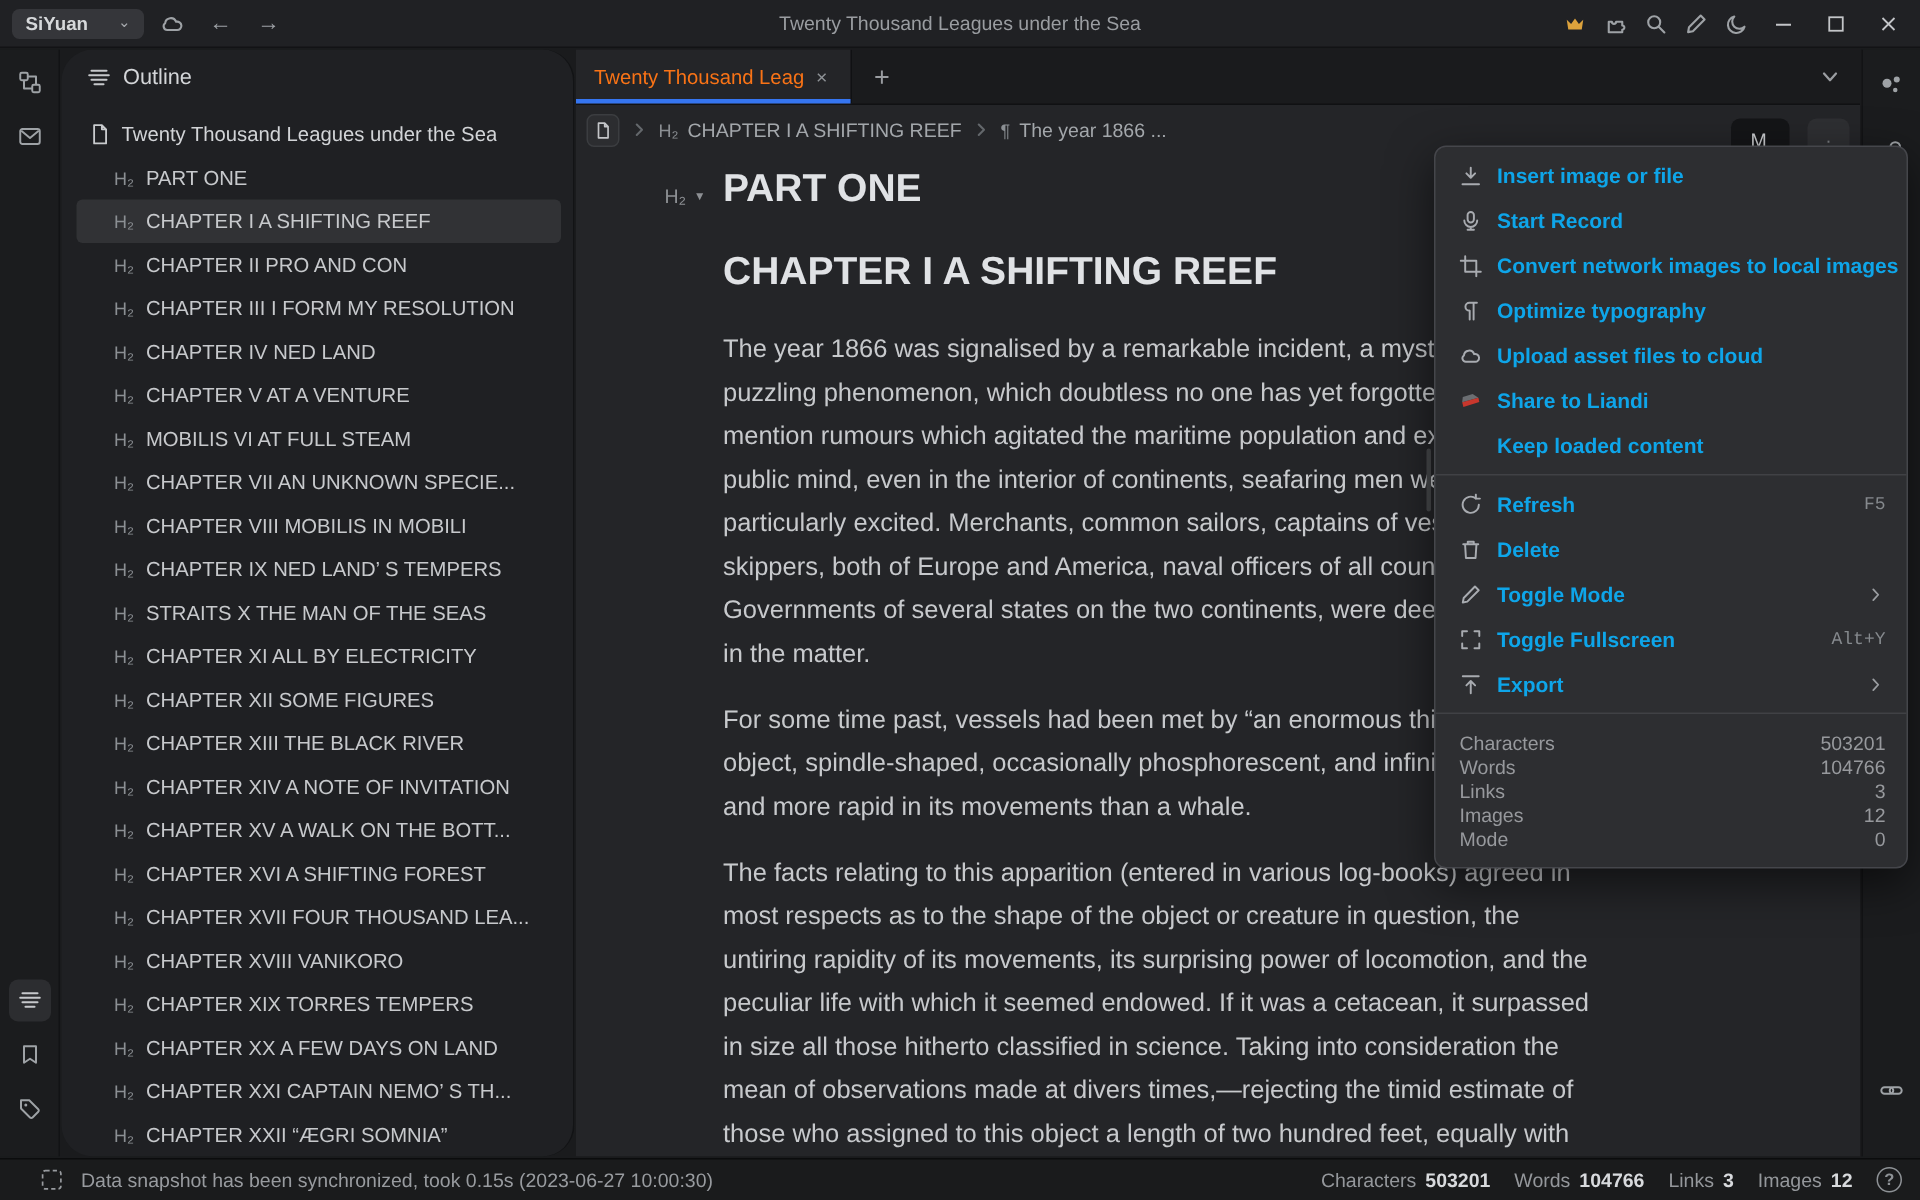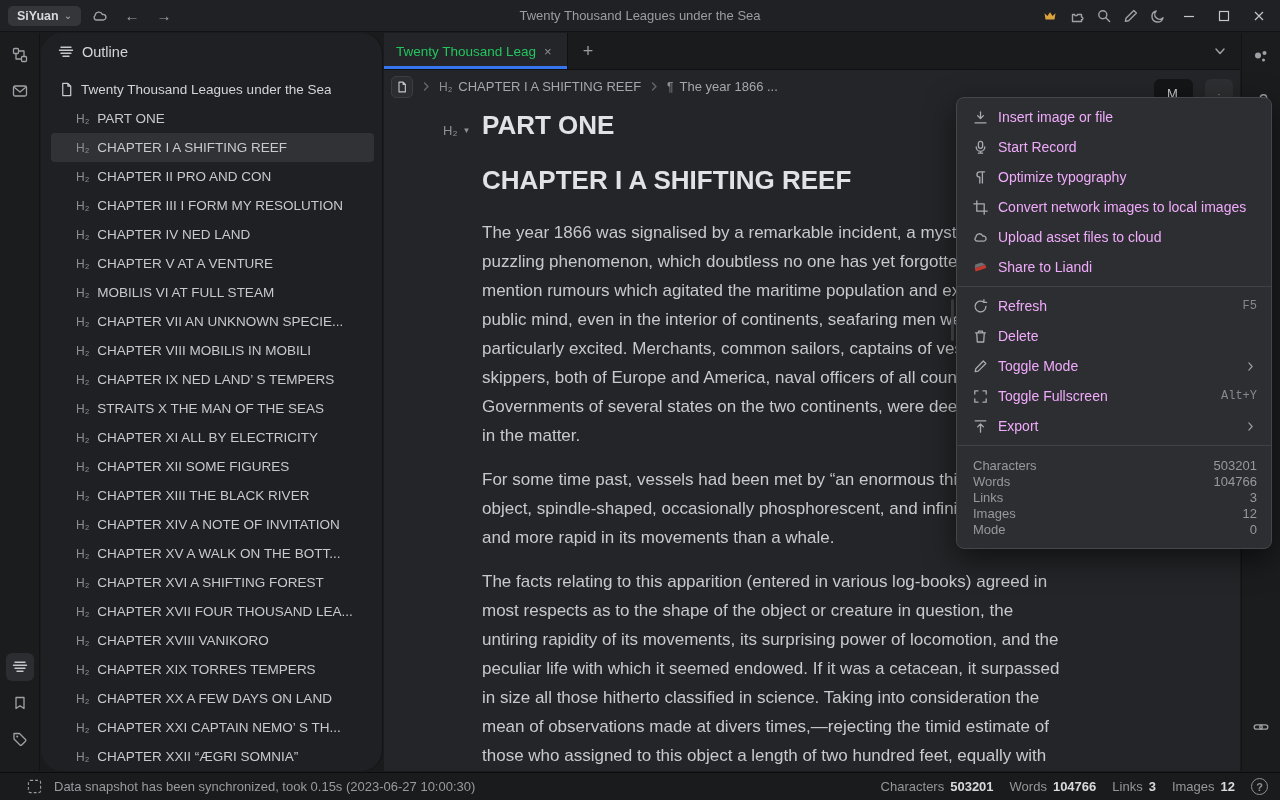--- a/index.html
+++ b/index.html
@@ -5,21 +5,21 @@
   * { box-sizing: border-box; margin: 0; padding: 0; }
   html,body { width:1280px; height:800px; overflow:hidden; background:#1a1b1d;
     font-family:"Liberation Sans","DejaVu Sans",sans-serif; }
   svg { display:block; }
   .ic16 { width:16px; height:16px; }
   .ic15 { width:15px; height:15px; }
 
   
   .titlebar { position:absolute; left:0; top:0; width:1280px; height:32px;
     background:#202124; border-bottom:1px solid #121315; display:flex; align-items:center; z-index:10; }
-  .app-pill { display:flex; align-items:center; gap:5px; margin-left:8px; padding:3px 9px;
+  .app-pill { display:flex; align-items:center; gap:20px; margin-left:8px; padding:3px 9px;
     background:#35363a; border-radius:5px; color:#d6d8da; font-size:12.5px; font-weight:bold; cursor:default; }
   .app-pill .chev { font-size:10px; color:#a9acb0; font-weight:normal; }
   .tb-btn { width:26px; height:26px; display:grid; place-items:center; margin-left:6px; border-radius:5px; }
   .nav-glyph { font-size:15px; color:#9ea2a6; }
   .tb-title { position:absolute; left:0; right:0; text-align:center; color:#9a9da1; font-size:13px; pointer-events:none; }
   .tb-right { position:absolute; right:4px; top:0; height:32px; display:flex; align-items:center; }
   .tb-right .tb-btn { margin-left:1px; }
   .winctl { width:34px; }
 
   
@@ -42,21 +42,21 @@
   .o-h2 { color:#8b8f93; font-size:12px; margin-right:8px; flex:none; }
   .o-label { color:#c7c9cc; font-size:13.5px; white-space:nowrap; overflow:hidden; }
   .o-doc .o-label { color:#d2d4d7; }
 
   
   .editor { position:absolute; left:384px; top:0; width:856px; height:738px; background:#242528; }
   .tabstrip { position:absolute; left:0; top:0; width:856px; height:37px; background:#1a1b1d;
     border-bottom:1px solid #101113; display:flex; align-items:stretch; }
   .tab { position:relative; width:184px; background:#242528; border-right:1px solid #101113;
     display:flex; align-items:center; padding:0 8px 0 12px; }
-  .tab-label { color:#22c55e; font-size:13.5px; white-space:nowrap; overflow:hidden; width:146px; }
+  .tab-label { color:#f97316; font-size:13.5px; white-space:nowrap; overflow:hidden; width:146px; }
   .tab-close { color:#8e9296; font-size:13px; margin-left:2px; }
   .tab-underline { position:absolute; left:0; right:0; bottom:0; height:3px; background:var(--c-accent,#3575f0); }
   .tab-plus { width:40px; display:grid; place-items:center; color:#9a9da1; font-size:18px; }
   .strip-chevron { position:absolute; right:12px; top:10px; }
 
   .breadcrumb { position:absolute; left:0; top:38px; width:856px; height:31px;
     display:flex; align-items:center; gap:8px; padding-left:7px; }
   .doc-btn { width:22px; height:22px; background:#2c2d30; border:1px solid #3b3d40; border-radius:5px;
     display:grid; place-items:center; }
   .crumb { display:flex; align-items:center; gap:6px; white-space:nowrap; }
@@ -82,21 +82,21 @@
   .dock-right { position:absolute; left:1241px; top:0; width:39px; height:738px; background:#1b1c1e;
     border-left:1px solid #121315; display:flex; flex-direction:column; align-items:center; padding:10px 0 14px; }
   .dock-right .dock-btn { margin-bottom:16px; }
 
   
   .ctx-menu { position:absolute; left:956px; top:97px; width:316px; background:#2d2e31;
     border:1px solid #45464b; border-radius:8px; box-shadow:0 10px 30px rgba(0,0,0,.55);
     padding-top:4px; z-index:40; }
   .mi { display:flex; align-items:center; height:30px; padding:0 14px 0 16px; gap:10px; }
   .mi-icon { width:15px; height:15px; flex:none; }
-  .mi-label { color:#f0abfc; font-size:14px; flex:1; white-space:nowrap; }
+  .mi-label { color:#0ea5e9; font-size:14px; flex:1; white-space:nowrap;font-weight:bold; }
   .mi-shortcut { color:#85898d; font-size:12px; font-family:"Liberation Mono","DejaVu Sans Mono",monospace; }
   .mi-sep { height:1px; background:#404145; margin:4px 0; }
   .ctx-stats { padding:8px 14px 10px 16px; }
   .stat-row { display:flex; justify-content:space-between; color:#97999d; font-size:13px; line-height:16px; }
 
   
   .statusbar { position:absolute; left:0; top:772px; width:1280px; height:28px; background:#1a1b1c;
     border-top:1px solid #0b0c0d; display:flex; align-items:center; z-index:10; }
   .sb-left { display:flex; align-items:center; gap:12px; padding-left:27px; }
   .sb-msg { color:#989b9f; font-size:13px; }
@@ -407,42 +407,46 @@
   </div>
   <div class="mi">
     <svg class="mi-icon" viewBox="0 0 15 15" fill="none" stroke="#a8abb0" stroke-width="1.3" stroke-linecap="round" stroke-linejoin="round">
         <rect x="5.4" y="1.3" width="4.2" height="7" rx="2.1"></rect>
         <path d="M3.2,7 a4.3,4.3 0 0 0 8.6,0 M7.5,11.3 V13.2 M5.4,13.2 H9.6"></path>
       </svg>
     <span class="mi-label">Start Record</span>
   </div>
   <div class="mi">
     <svg class="mi-icon" viewBox="0 0 15 15" fill="none" stroke="#a8abb0" stroke-width="1.3" stroke-linecap="round" stroke-linejoin="round">
+        <path d="M3.8,0.8 V11.2 H14.2 M0.8,3.8 H11.2 V14.2"></path>
+      </svg>
+    <span class="mi-label">Convert network images to local images</span>
+  </div>
+  <div class="mi">
+    <svg class="mi-icon" viewBox="0 0 15 15" fill="none" stroke="#a8abb0" stroke-width="1.3" stroke-linecap="round" stroke-linejoin="round">
         <path d="M11.6,1.8 H6.6 a2.6,2.6 0 0 0 0,5.3 M9.4,1.8 V13 M6.8,7.1 V13"></path>
       </svg>
     <span class="mi-label">Optimize typography</span>
-  </div>
-  <div class="mi">
-    <svg class="mi-icon" viewBox="0 0 15 15" fill="none" stroke="#a8abb0" stroke-width="1.3" stroke-linecap="round" stroke-linejoin="round">
-        <path d="M3.8,0.8 V11.2 H14.2 M0.8,3.8 H11.2 V14.2"></path>
-      </svg>
-    <span class="mi-label">Convert network images to local images</span>
   </div>
   <div class="mi">
     <svg class="mi-icon" viewBox="0 0 15 15" fill="none" stroke="#a8abb0" stroke-width="1.3" stroke-linecap="round" stroke-linejoin="round">
         <path d="M4.2,11.2 H10.3 a2.6,2.6 0 1 0 -0.55,-5.1 a3.5,3.5 0 0 0 -6.8,0.9 A2.3,2.3 0 0 0 4.2,11.2 Z"></path>
       </svg>
     <span class="mi-label">Upload asset files to cloud</span>
   </div>
   <div class="mi">
     <svg class="mi-icon" viewBox="0 0 15 15">
         <path d="M2.2,4.6 L8.8,2.6 L12.6,5.1 L1.8,8.2 Z" fill="#6b6e72"></path>
         <path d="M1.8,8.2 L12.6,5.1 L13.2,8 L2.6,11.4 Z" fill="#c8372d"></path>
       </svg>
     <span class="mi-label">Share to Liandi</span>
+  </div>
+  <div class="mi">
+    <span class="mi-icon"></span>
+    <span class="mi-label">Keep loaded content</span>
   </div>
   <div class="mi-sep"></div>
   <div class="mi">
     <svg class="mi-icon" viewBox="0 0 15 15" fill="none" stroke="#a8abb0" stroke-width="1.3" stroke-linecap="round" stroke-linejoin="round">
         <path d="M12.9,7.5 A5.4,5.4 0 1 1 10.9,3.3"></path>
         <polyline points="10.9,0.7 10.9,3.4 13.6,3.4"></polyline>
       </svg>
     <span class="mi-label">Refresh</span>
     <span class="mi-shortcut">F5</span>
   </div>

